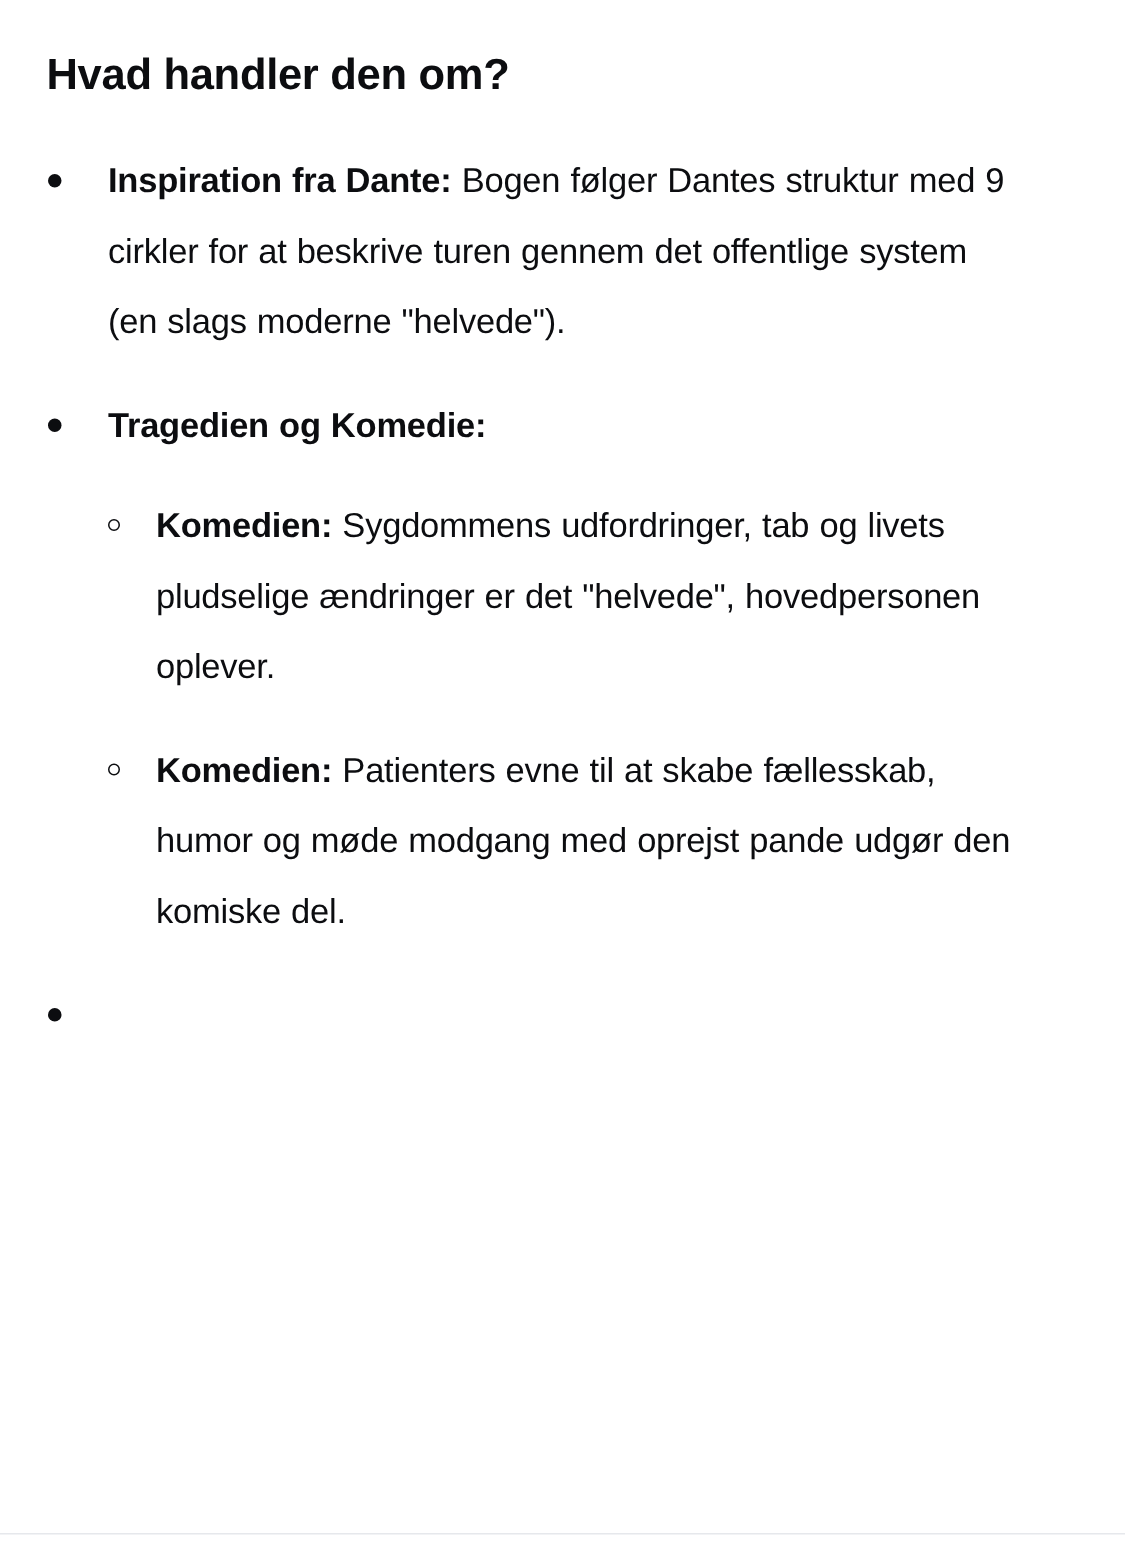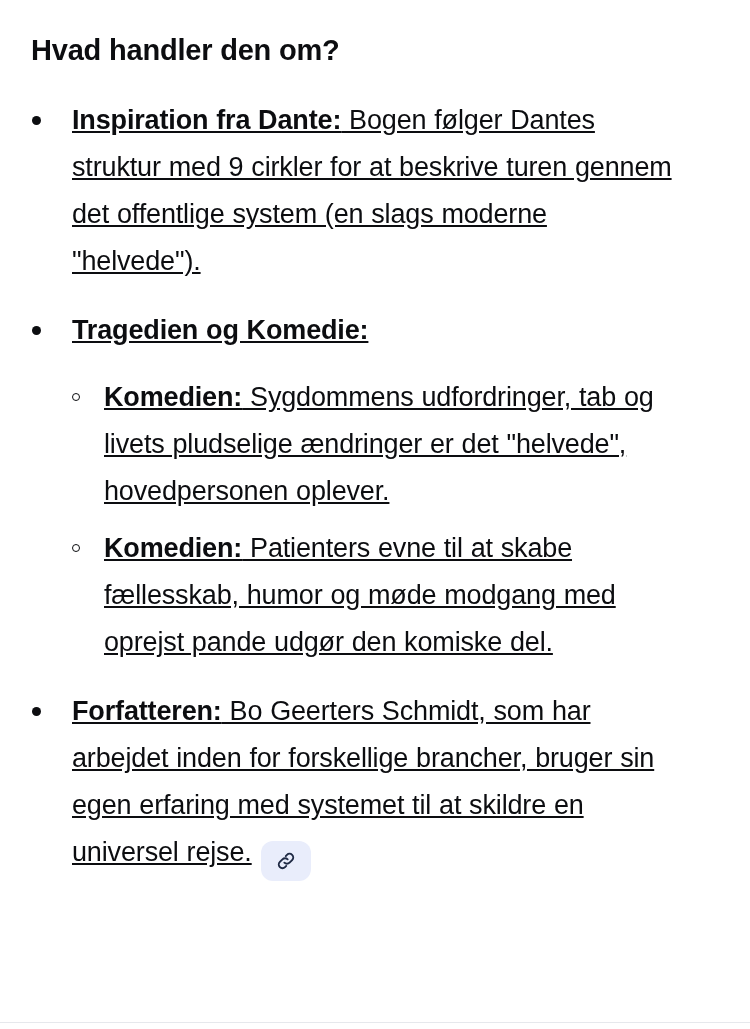--- a/index.html
+++ b/index.html
@@ -79,47 +79,46 @@
     width: 8px;
     height: 8px;
     border-radius: 50%;
     border: 1.8px solid #0c0d10;
     background: transparent;
     box-sizing: border-box;
   }
 
   .para {
     margin: 0;
-    font-size: 27px;
+    font-size: 23px;
     line-height: 47px;
     color: #0c0d10;
     letter-spacing: -0.15px;
     word-spacing: 0.5px;
-    text-decoration: underline;
   }
 
   .para b,
   .lead {
     font-weight: bold;
   }
 
   ul.level2 {
     list-style: none;
     margin: 20px 0 0 0;
     padding: 0;
   }
 
   ul.level2 > li.subitem {
     position: relative;
     margin: 0;
     padding: 0 4px 0 32px;
   }
 
   ul.level2 > li.subitem + li.subitem {
-    margin-top: 10px;
+    margin-top: 22px;
   }
 
   .subitem .marker-circle {
     left: 0px;
   }
 
   .link-badge {
     display: inline-flex;
     align-items: center;
     justify-content: center;
@@ -179,29 +178,19 @@
             <span class="marker-circle"></span>
             <p class="para">
               <b class="lead">Komedien:</b><span> Patienters evne til at skabe fællesskab, humor og møde modgang med oprejst pande udgør den komiske del.</span>
             </p>
           </li>
         </ul>
       </li>
 
       <li class="item">
         <span class="marker-disc"></span>
-        <p class="para">
-          <b class="lead">Forfatteren:</b><span> Bo Geerters Schmidt, som har arbejdet inden for forskellige brancher, bruger sin egen erfaring med systemet til at skildre en universel rejse.</span><span class="link-badge">
-            <span>
-              <svg width="22" height="22" viewBox="0 0 24 24" fill="none" stroke="#1f2a44" stroke-width="2.1" stroke-linecap="round" stroke-linejoin="round">
-                <path d="M10.2 13.8a4 4 0 0 0 5.66 0l2.83-2.83a4 4 0 0 0-5.66-5.66l-1.3 1.3"></path>
-                <path d="M13.8 10.2a4 4 0 0 0-5.66 0l-2.83 2.83a4 4 0 0 0 5.66 5.66l1.3-1.3"></path>
-              </svg>
-            </span>
-          </span>
-        </p>
       </li>
 
     </ul>
   </div>
 
   <div class="bottom-divider"></div>
 </div>
 
 </body></html>

